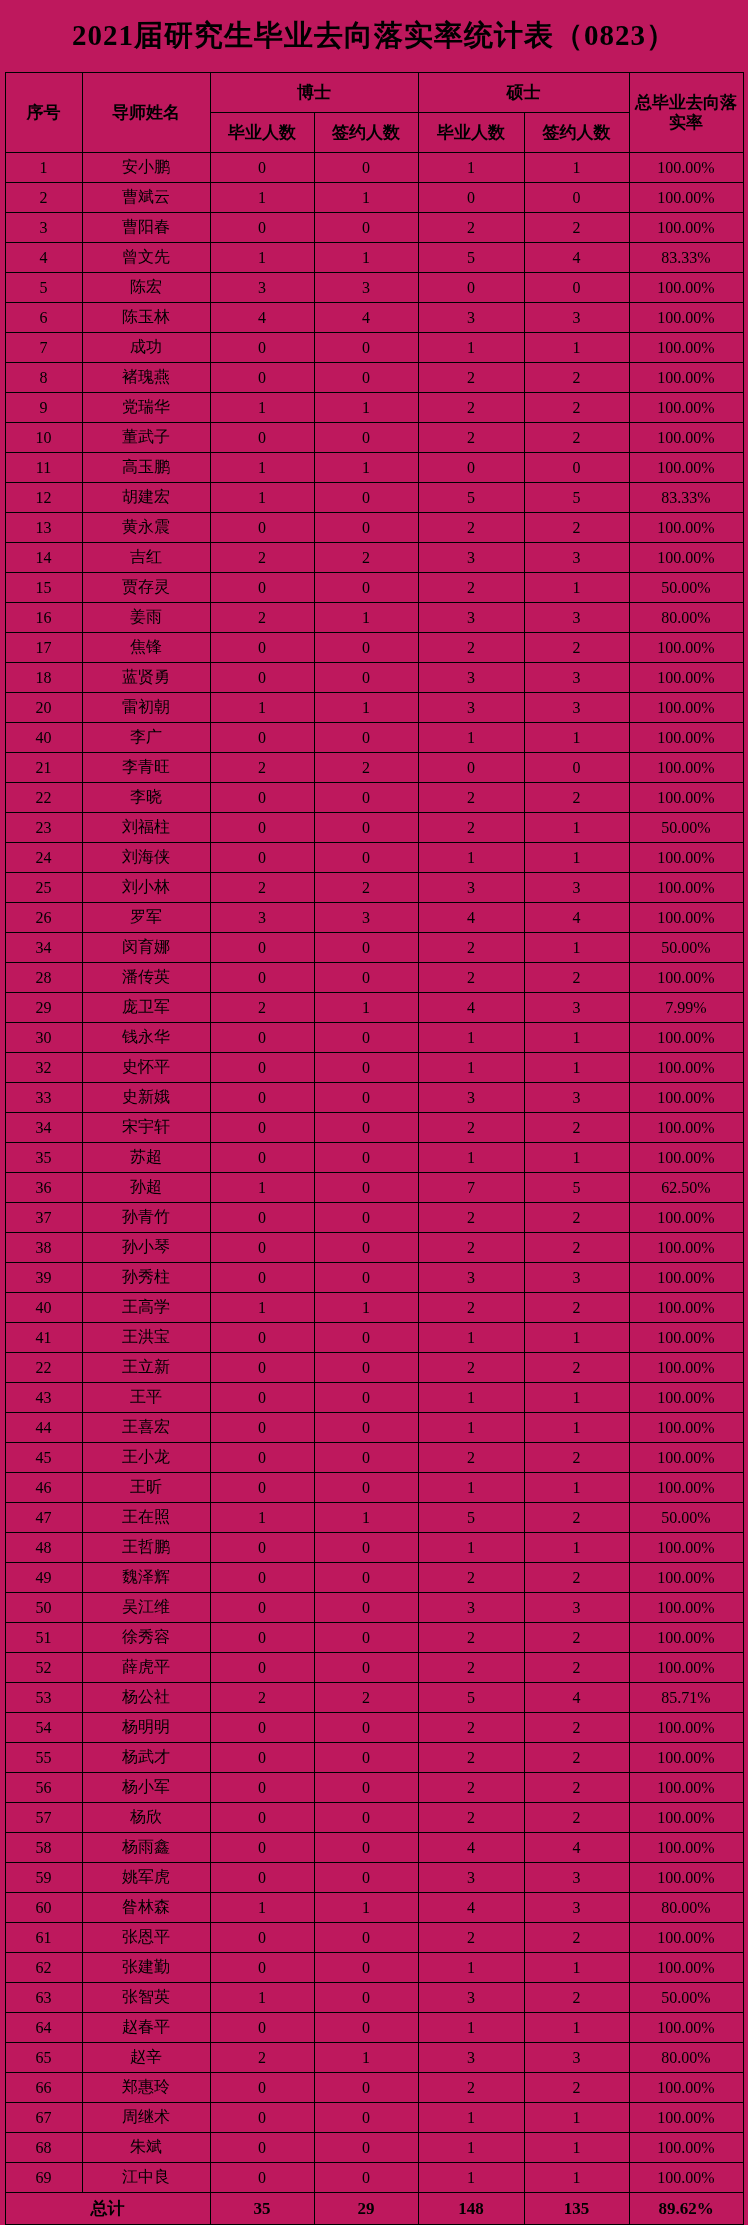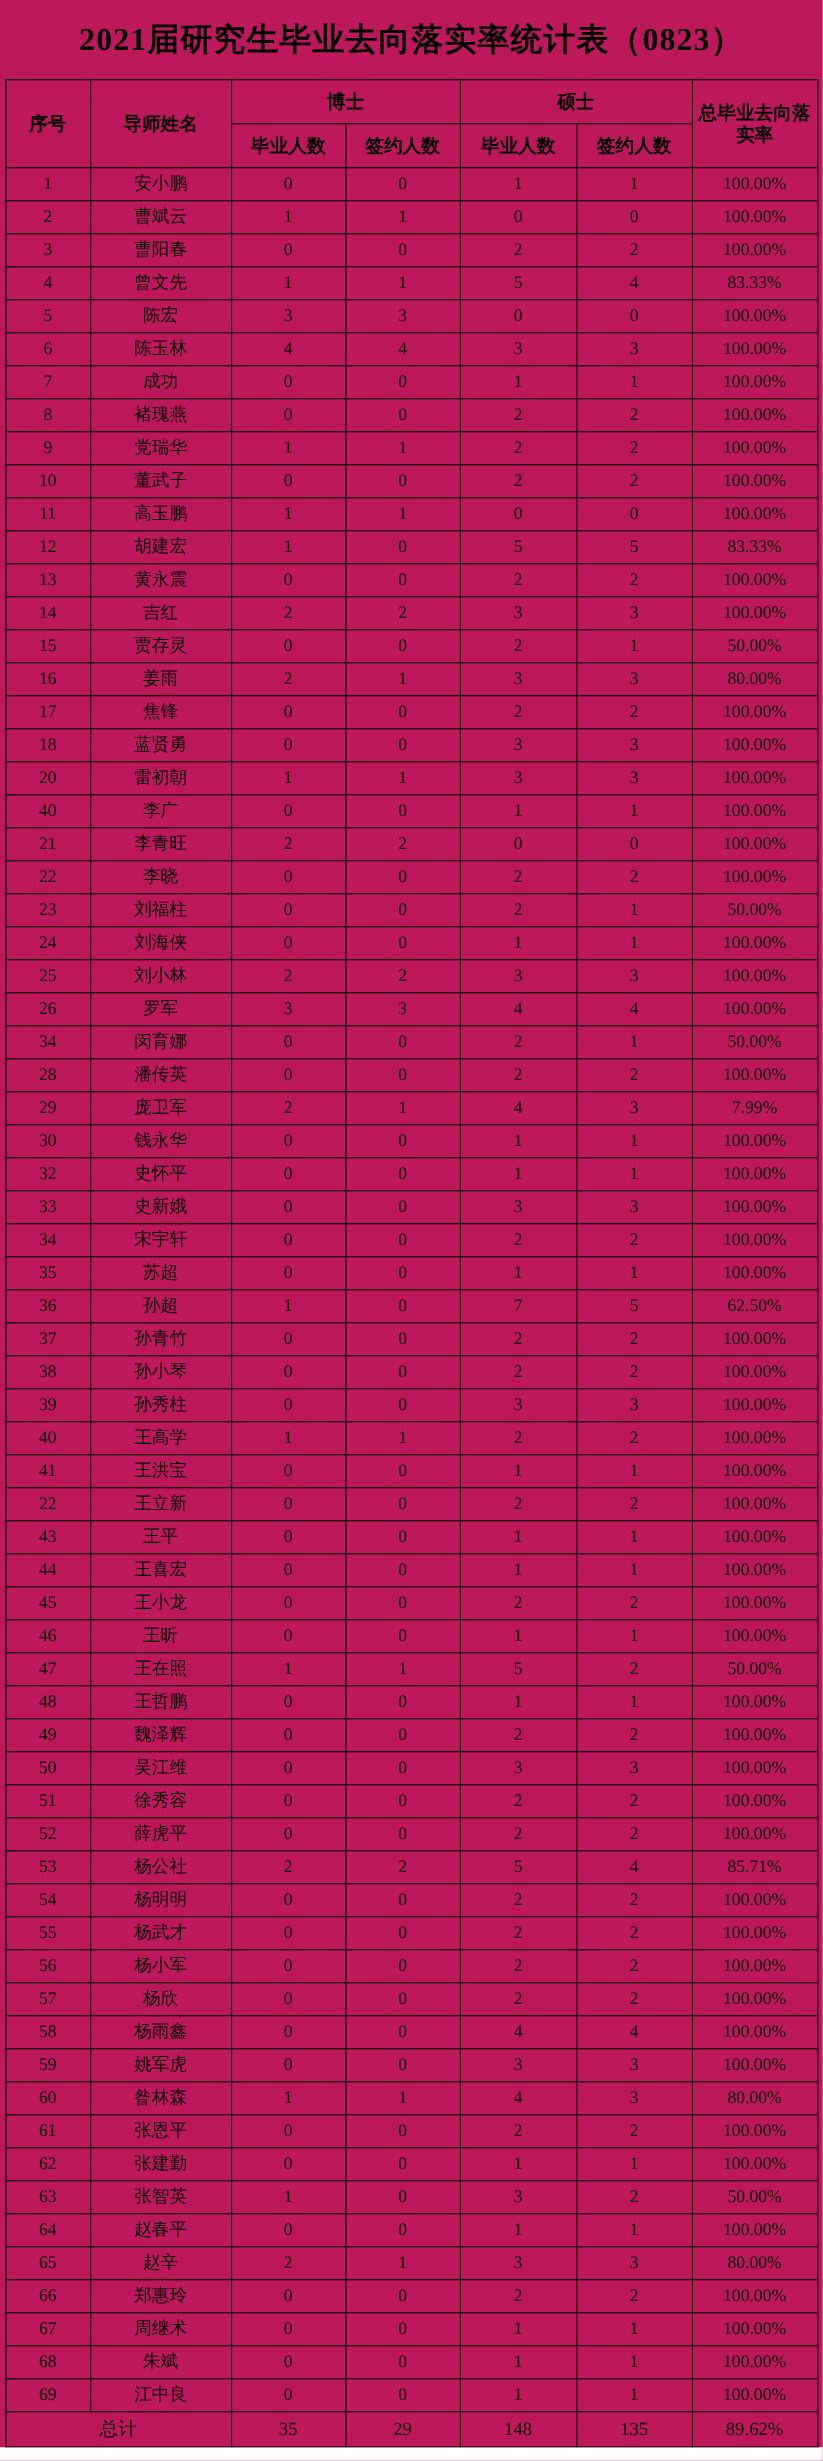--- a/index.html
+++ b/index.html
@@ -38,21 +38,21 @@
     font-size: 17px;
     height: 39px;
     line-height: 1.15;
   }
   table.stats tbody td {
     font-weight: normal;
     font-size: 16px;
     height: 29px;
   }
   table.stats tr.total-row td {
-    font-weight: normal;
+    font-weight: bold;
     font-size: 17px;
     height: 31px;
   }
   col.c-index   { width: 77px; }
   col.c-name    { width: 128px; }
   col.c-num     { width: 104px; }
   col.c-num2    { width: 106px; }
   col.c-num3    { width: 105px; }
   col.c-rate    { width: 114px; }
 </style>

